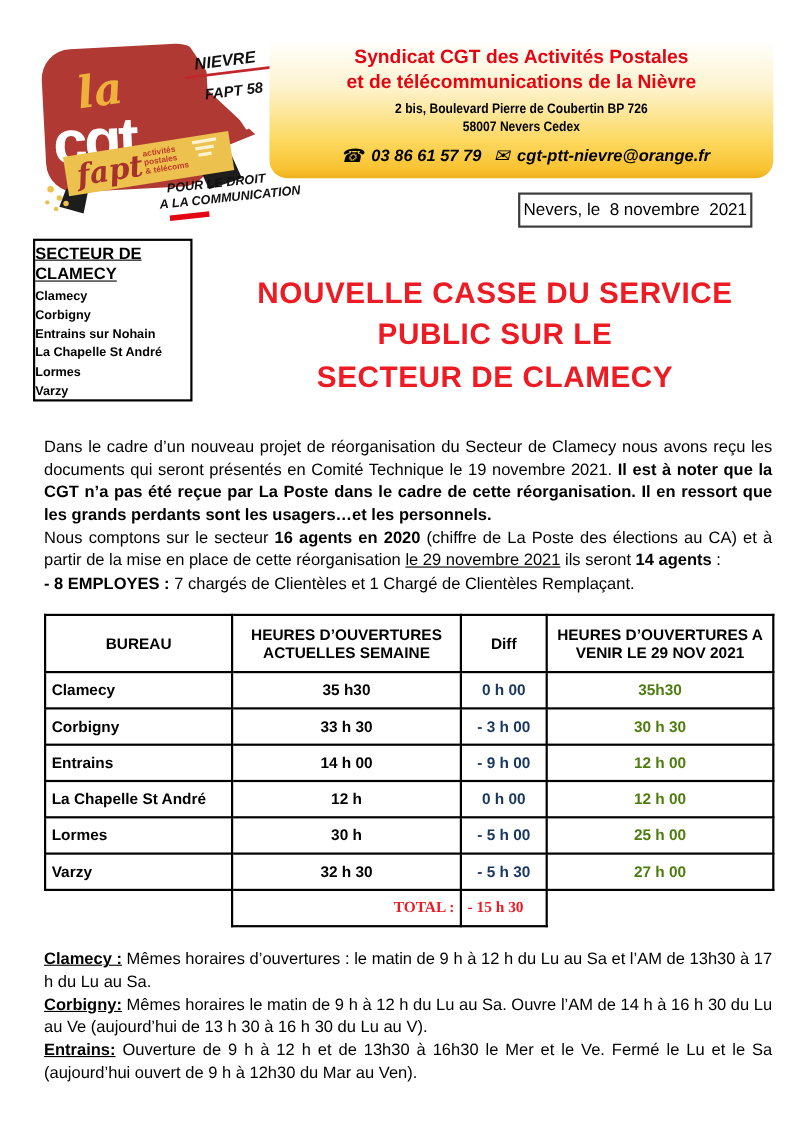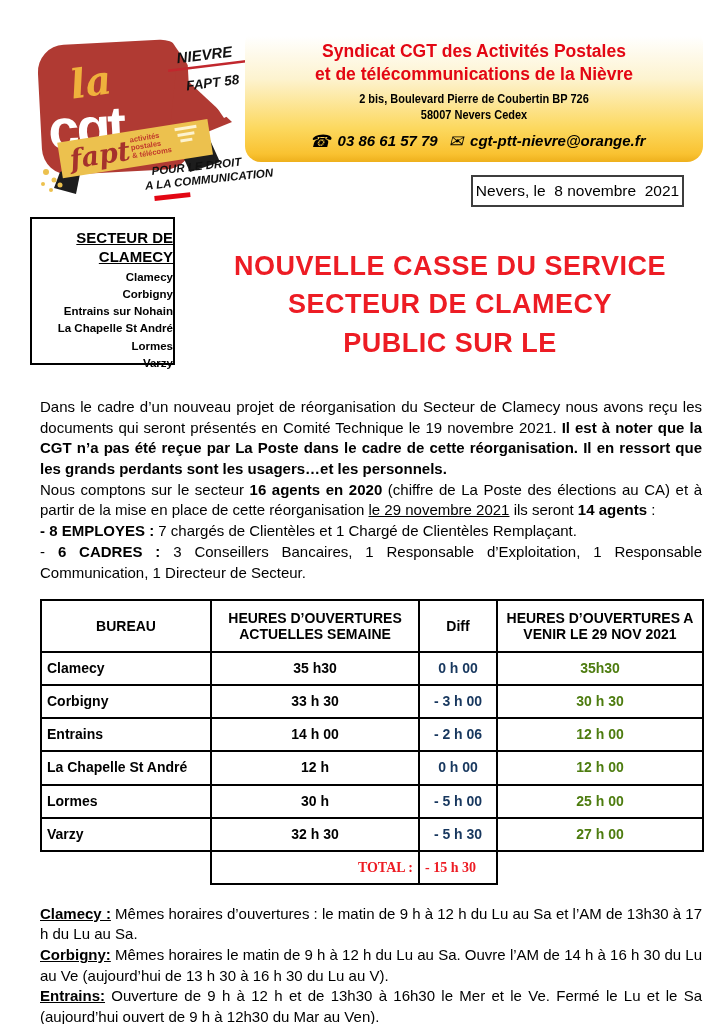--- a/index.html
+++ b/index.html
@@ -23,21 +23,21 @@
   .hdr-contact .ico{font-weight:normal;font-size:17px;vertical-align:-1px;padding:0 7px;}
   
   .date-box{
     position:absolute;left:471px;top:175px;width:213px;height:32px;
     border:2px solid #3d3d3d;box-sizing:border-box;text-align:center;
     font-size:15.5px;line-height:28px;white-space:pre;
   }
   
   .sector-box{
     position:absolute;left:30px;top:217px;width:145px;height:148px;
-    border:2px solid #000;box-sizing:border-box;text-align:right;padding-top:10px;
+    border:2px solid #000;box-sizing:border-box;text-align:left;padding-top:3px;
   }
   .sector-title{font-weight:bold;font-size:15px;line-height:1.25;text-decoration:underline;}
   .sector-items{font-weight:bold;font-size:11.5px;line-height:1.5;margin-top:2px;}
   
   .main-title{
     position:absolute;left:182px;top:247px;width:536px;text-align:center;
     color:#ed1c24;font-weight:bold;font-size:27px;line-height:1.42;letter-spacing:.5px;
   }
   
   .content{position:absolute;left:40px;top:397px;width:662px;font-size:15px;line-height:1.38;}
@@ -137,29 +137,28 @@
         <div>Corbigny</div>
         <div>Entrains sur Nohain</div>
         <div>La Chapelle St André</div>
         <div>Lormes</div>
         <div>Varzy</div>
       </div>
   </div>
 
   <div class="main-title">
       <div>NOUVELLE CASSE DU SERVICE</div>
+      <div>PUBLIC SUR LE</div>
       <div>SECTEUR DE CLAMECY</div>
-      <div>PUBLIC SUR LE</div>
     </div>
 
   <div class="content">
     <p class="mb-lg"><span class="seg-n">Dans le cadre d’un nouveau projet de réorganisation du Secteur de Clamecy nous avons reçu les documents qui seront présentés en Comité Technique le 19 novembre 2021. </span><span class="seg-b">Il est à noter que la CGT n’a pas été reçue par La Poste dans le cadre de cette réorganisation.  Il en ressort que les grands perdants sont les usagers…et les personnels.</span></p>
     <p class="mb-lg"><span class="seg-n">Nous comptons sur le secteur </span><span class="seg-b">16 agents en 2020</span><span class="seg-n"> (chiffre de La Poste des élections au CA) et à partir de la mise en place de cette réorganisation </span><span class="seg-u">le 29 novembre 2021</span><span class="seg-n"> ils seront </span><span class="seg-b">14 agents</span><span class="seg-n"> :</span></p>
     <p><span class="seg-b">- 8 EMPLOYES :</span><span class="seg-n"> 7 chargés de Clientèles et 1 Chargé de Clientèles Remplaçant.</span></p>
-    <p><span class="seg-n">- </span><span class="seg-b">6 CADRES :</span><span class="seg-n"> 3 Conseillers Bancaires, 1 Responsable d’Exploitation, 1 Responsable Communication, 1 Directeur de Secteur.</span></p>
 
     <table class="hours">
       <colgroup>
           <col style="width:170px">
           <col style="width:208px">
           <col style="width:78px">
           <col style="width:206px">
         </colgroup>
       <thead>
         <tr>
@@ -178,21 +177,21 @@
         </tr>
           <tr>
           <td class="c-bureau">Corbigny</td>
           <td class="c-act">33 h 30</td>
           <td class="c-diff">- 3 h 00</td>
           <td class="c-new">30 h 30</td>
         </tr>
           <tr>
           <td class="c-bureau">Entrains</td>
           <td class="c-act">14 h 00</td>
-          <td class="c-diff">- 2 h 06</td>
+          <td class="c-diff">- 9 h 00</td>
           <td class="c-new">12 h 00</td>
         </tr>
           <tr>
           <td class="c-bureau">La Chapelle St André</td>
           <td class="c-act">12 h</td>
           <td class="c-diff">0 h 00</td>
           <td class="c-new">12 h 00</td>
         </tr>
           <tr>
           <td class="c-bureau">Lormes</td>

